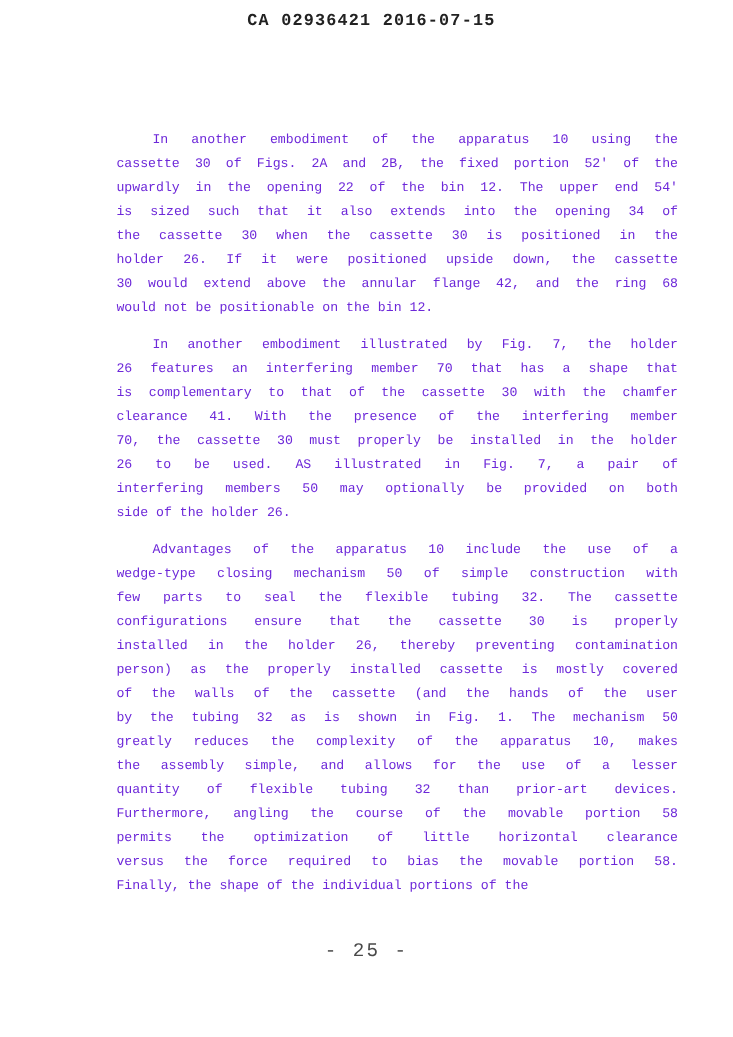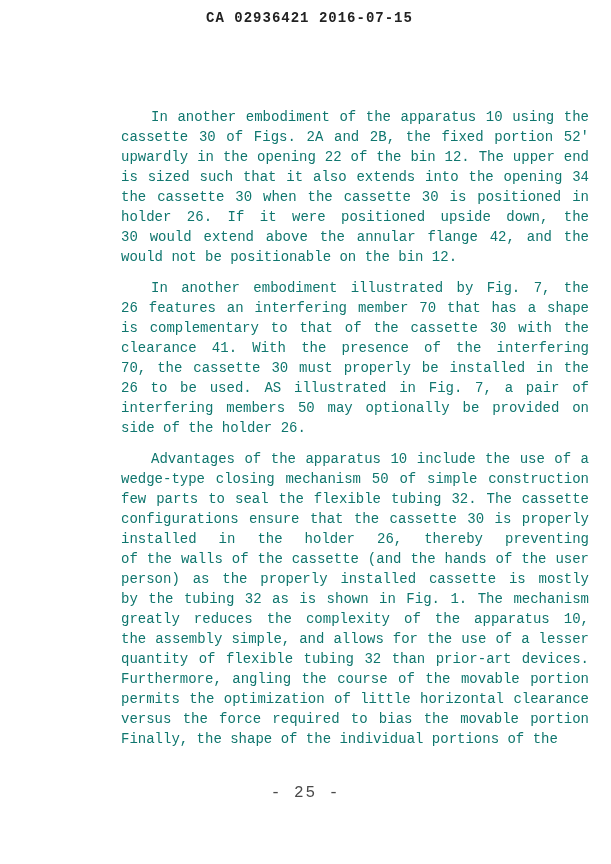--- a/index.html
+++ b/index.html
@@ -26,23 +26,22 @@
     line-height: 20px;
     font-weight: 700;
     color: #222222;
     letter-spacing: 1px;
   }
   .doc-body {
     position: absolute;
     top: 107px;
     left: 97px;
     width: 468px;
-    font-size: 14px;
-    color: #0f766e;
-    margin-left: 24px;
+    font-size: 11px;
+    color: #6d28d9;
   }
   .paragraph + .paragraph { margin-top: 11px; }
   .line {
     height: 20px;
     line-height: 20px;
     text-align: justify;
     text-align-last: justify;
     overflow: hidden;
     white-space: normal;
   }
@@ -88,22 +87,22 @@
         <div class="line">26 to be used.  AS illustrated in Fig. 7, a pair of</div>
         <div class="line">interfering members 50 may optionally be provided on both</div>
         <div class="line last">side of the holder 26.</div>
       </div>
       <div class="paragraph">
         <div class="line first">Advantages of the apparatus 10 include the use of a</div>
         <div class="line">wedge-type closing mechanism 50 of simple construction with</div>
         <div class="line">few parts to seal the flexible tubing 32.  The cassette</div>
         <div class="line">configurations ensure that the cassette 30 is properly</div>
         <div class="line">installed in the holder 26, thereby preventing contamination</div>
+        <div class="line">person) as the properly installed cassette is mostly covered</div>
         <div class="line">of the walls of the cassette (and the hands of the user</div>
-        <div class="line">person) as the properly installed cassette is mostly covered</div>
         <div class="line">by the tubing 32 as is shown in Fig. 1.  The mechanism 50</div>
         <div class="line">greatly reduces the complexity of the apparatus 10, makes</div>
         <div class="line">the assembly simple, and allows for the use of a lesser</div>
         <div class="line">quantity of flexible tubing 32 than prior-art devices.</div>
         <div class="line">Furthermore, angling the course of the movable portion 58</div>
         <div class="line">permits the optimization of little horizontal clearance</div>
         <div class="line">versus the force required to bias the movable portion 58.</div>
         <div class="line last">Finally, the shape of the individual portions of the</div>
       </div>
     </div>

